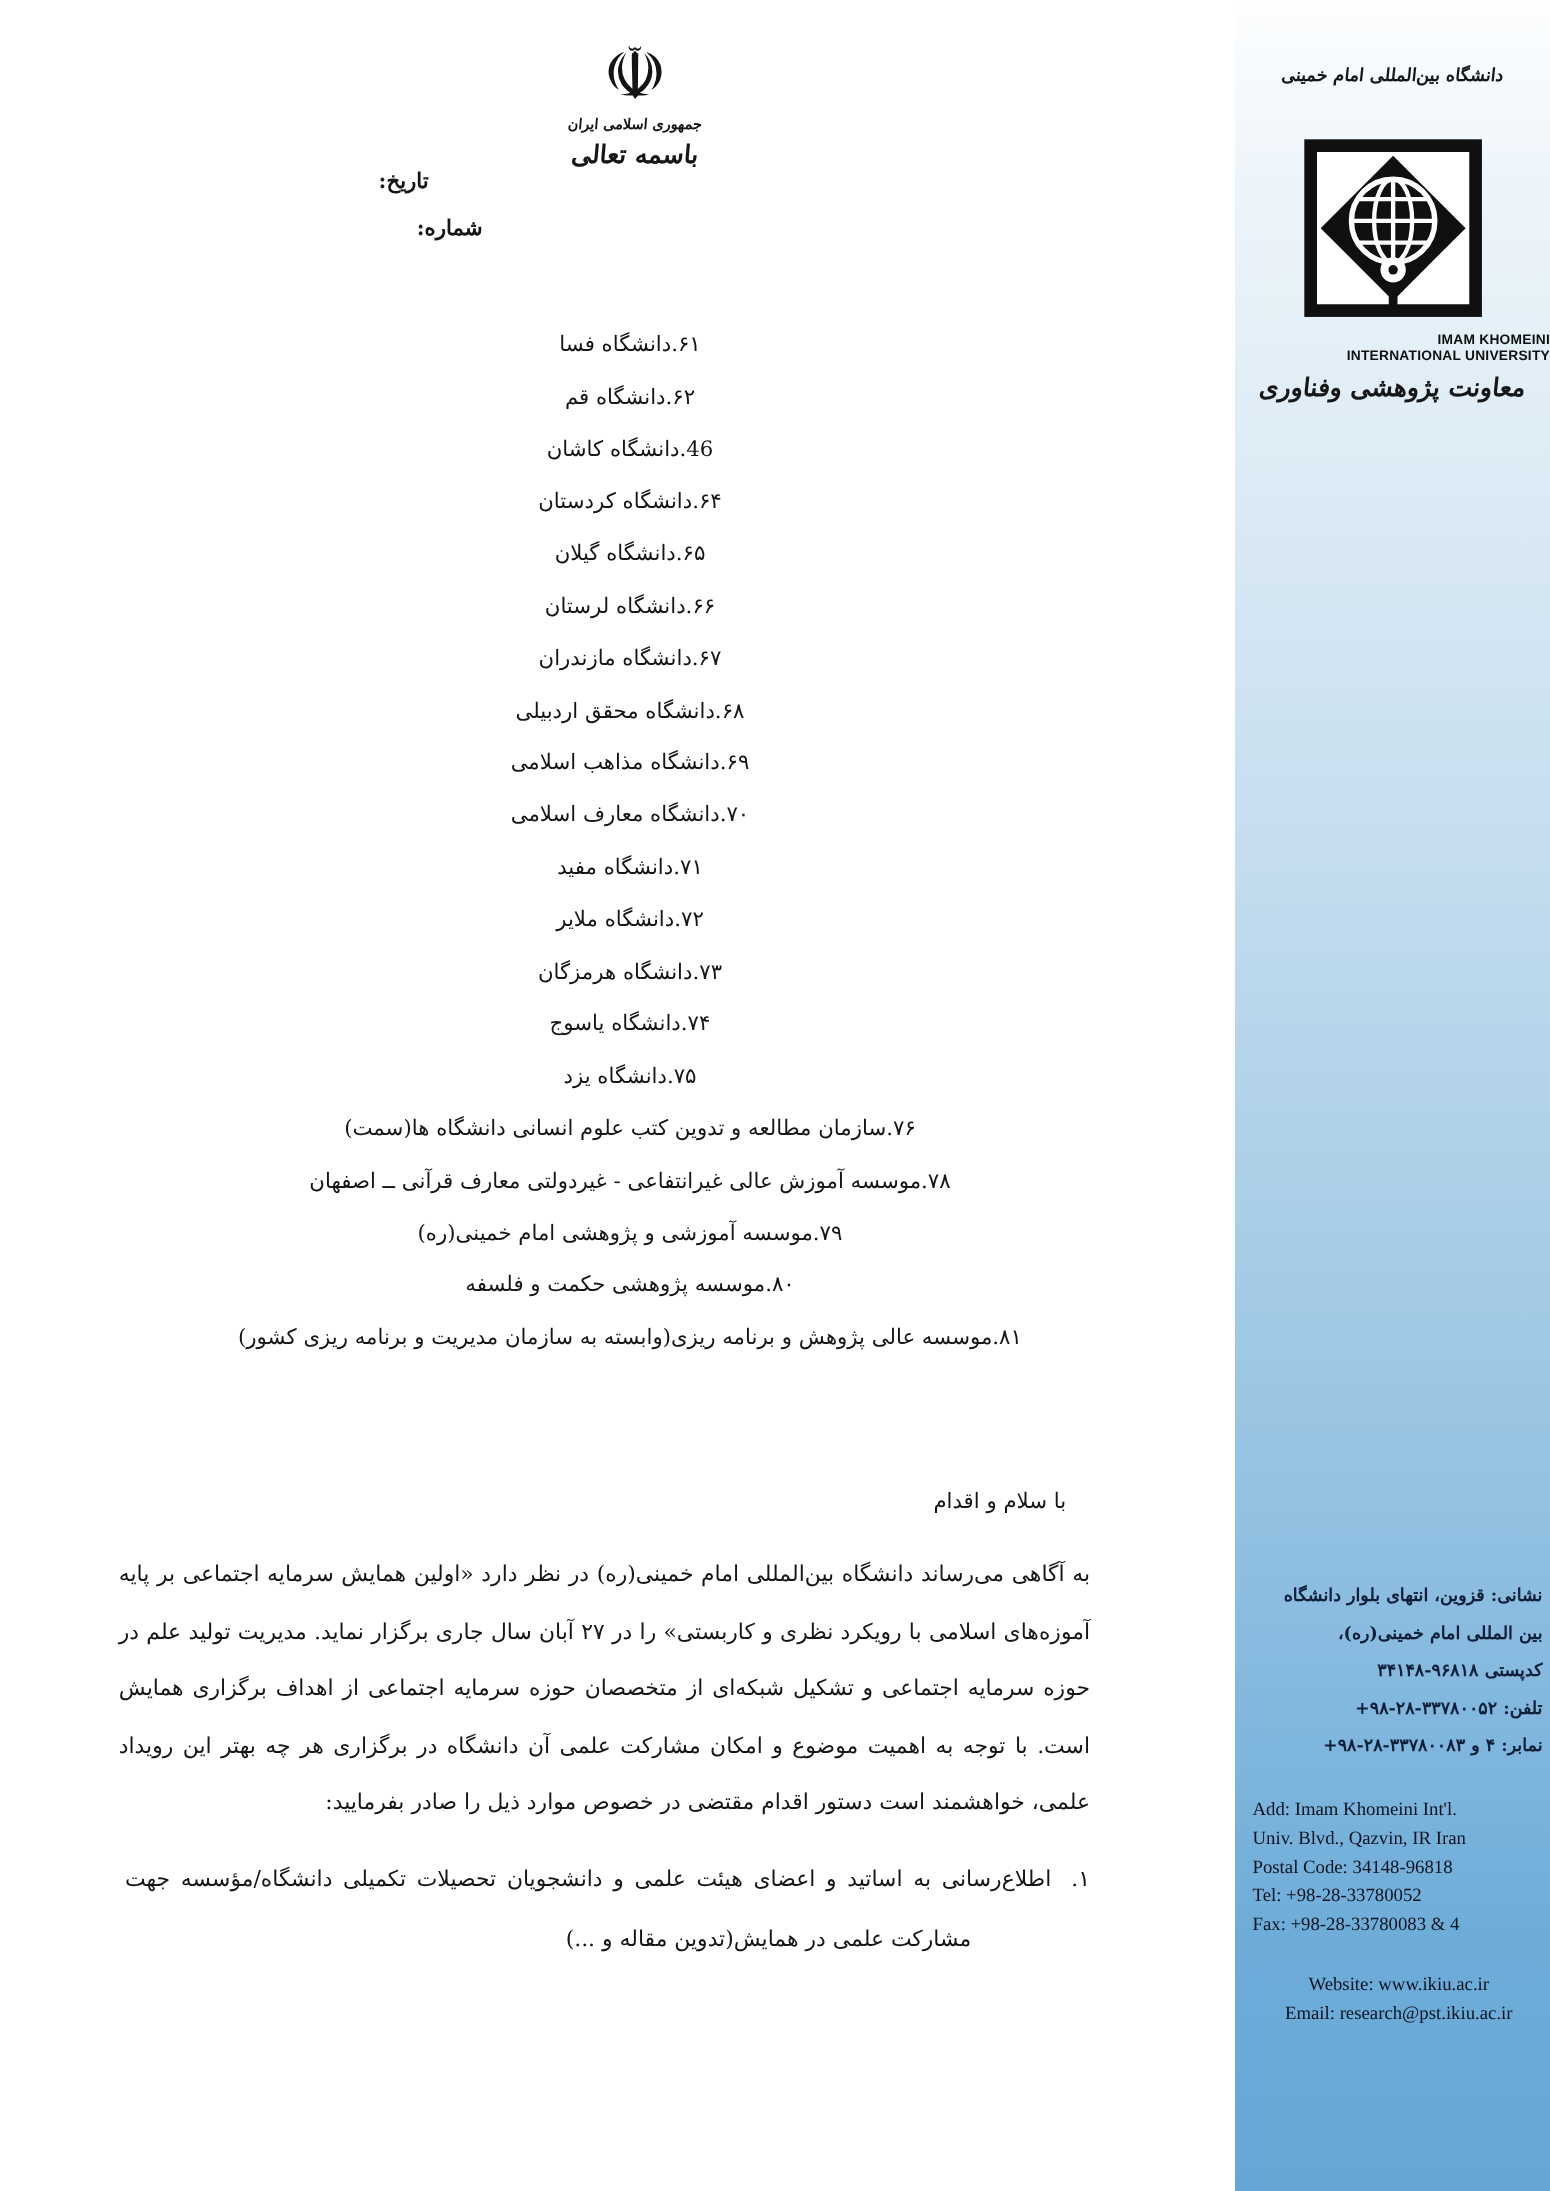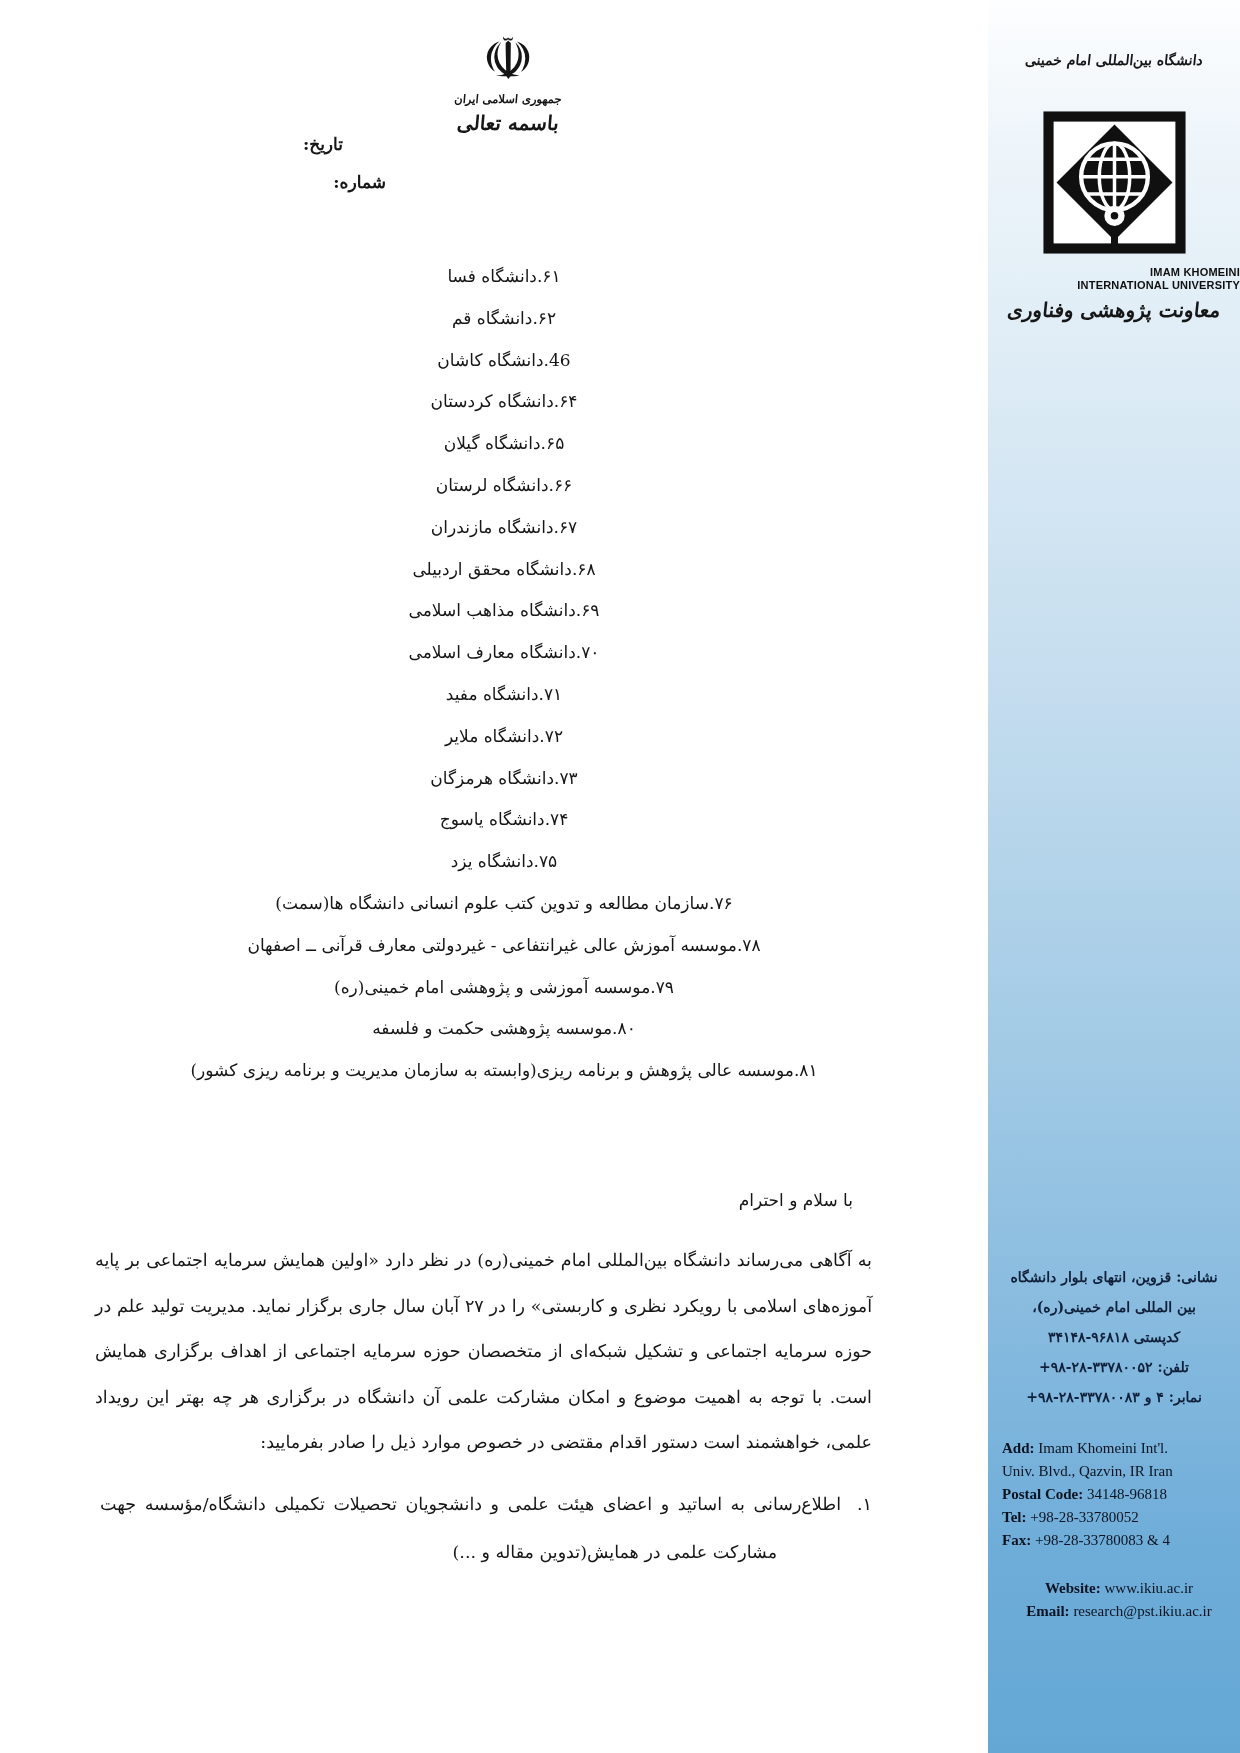--- a/index.html
+++ b/index.html
@@ -10,28 +10,28 @@
   .sidebar{position:absolute;top:0;left:988px;width:252px;height:1753px;
     background:linear-gradient(180deg,#fdfeff 0%,#eef5fa 8%,#dcebf5 22%,#c3dcee 40%,#a5cce6 58%,#88bbdf 75%,#6fadd9 88%,#64a7d5 100%);}
   .s-callig1{position:absolute;top:52px;left:0;right:0;text-align:center;
     font-size:14px;font-weight:bold;white-space:nowrap;direction:rtl;transform:skewX(-6deg);}
   .s-emblem{position:absolute;top:110px;left:0;right:0;text-align:center;}
   .s-en{position:absolute;top:266px;left:0;right:0;text-align:right;
     font-family:"Liberation Sans", sans-serif;font-size:11px;font-weight:bold;
     line-height:13px;letter-spacing:.2px;color:#101010;}
   .s-callig2{position:absolute;top:298px;left:0;right:0;text-align:center;
     font-size:20px;font-weight:bold;direction:rtl;white-space:nowrap;transform:skewX(-6deg);}
-  .s-fa{position:absolute;top:1262px;left:6px;right:6px;text-align:center;direction:rtl;
+  .s-fa{position:absolute;top:1262px;left:6px;right:6px;direction:rtl;
     font-size:14px;line-height:30px;color:#10203a;font-weight:600;}
   .s-fa b{font-weight:bold;}
   .s-enadr{position:absolute;top:1437px;left:14px;right:4px;text-align:left;
     font-family:"Liberation Serif", serif;font-size:15px;line-height:23px;color:#0c1320;}
   .s-web{position:absolute;top:1577px;left:14px;right:4px;text-align:center;
     font-family:"Liberation Serif", serif;font-size:15px;line-height:23px;color:#0c1320;}
-  .s-enadr b,.s-web b{font-weight:bold;}
+  .s-enadr b,.s-web b{font-weight:normal;}
   .ltr{direction:ltr;unicode-bidi:isolate;}
 
   
   .hdr-col{position:absolute;top:28px;left:398px;width:220px;text-align:center;}
   .hdr-emblem{font-family:"DejaVu Sans", sans-serif;font-size:58px;line-height:62px;color:#141414;}
   .hdr-republic{font-size:11.5px;font-weight:bold;direction:rtl;margin-top:2px;transform:skewX(-5deg);}
   .hdr-basmala{font-size:20px;font-weight:bold;direction:rtl;margin-top:5px;transform:skewX(-5deg);}
   .lbl-date{position:absolute;right:897px;top:134px;font-size:17px;font-weight:bold;direction:rtl;white-space:nowrap;}
   .lbl-no{position:absolute;right:854px;top:172px;font-size:17px;font-weight:bold;direction:rtl;white-space:nowrap;}
 
@@ -76,21 +76,21 @@
     <div class="uni-item">۷۳.دانشگاه هرمزگان</div>
     <div class="uni-item">۷۴.دانشگاه یاسوج</div>
     <div class="uni-item">۷۵.دانشگاه یزد</div>
     <div class="uni-item">۷۶.سازمان مطالعه و تدوین کتب علوم انسانی دانشگاه ها(سمت)</div>
     <div class="uni-item">۷۸.موسسه آموزش عالی غیرانتفاعی - غیردولتی  معارف قرآنی ــ اصفهان</div>
     <div class="uni-item">۷۹.موسسه آموزشی و پژوهشی امام خمینی(ره)</div>
     <div class="uni-item">۸۰.موسسه پژوهشی حکمت و فلسفه</div>
     <div class="uni-item">۸۱.موسسه عالی پژوهش و برنامه ریزی(وابسته به سازمان مدیریت و برنامه ریزی کشور)</div>
   </div>
 
-  <div class="greeting">با سلام و احترام</div>
+  <div class="greeting">با سلام و اقدام</div>
   <div class="body-par">به آگاهی می‌رساند دانشگاه بین‌المللی امام خمینی(ره) در نظر دارد «اولین همایش سرمایه اجتماعی بر پایه آموزه‌های اسلامی با رویکرد نظری و کاربستی» را در ۲۷ آبان سال جاری برگزار نماید. مدیریت تولید علم در حوزه سرمایه اجتماعی و تشکیل شبکه‌ای از متخصصان حوزه سرمایه اجتماعی از اهداف برگزاری همایش است. با توجه به اهمیت موضوع و امکان مشارکت علمی آن دانشگاه در برگزاری هر چه بهتر این رویداد علمی، خواهشمند است دستور اقدام مقتضی در خصوص موارد ذیل را صادر بفرمایید:</div>
   <div class="action-item"><span class="num">۱.</span><span>اطلاع‌رسانی به اساتید و اعضای هیئت علمی و دانشجویان تحصیلات تکمیلی دانشگاه/مؤسسه جهت مشارکت علمی در همایش(تدوین مقاله و ...)</span></div>
 
   <div class="sidebar">
     <div class="s-callig1">دانشگاه بین‌المللی امام خمینی</div>
 
     <div class="s-emblem">
       <svg width="145" height="145" viewBox="0 0 100 100" aria-hidden="true">
         <rect x="4.5" y="4.5" width="91" height="91" fill="#ffffff" stroke="#101010" stroke-width="7"></rect>
         <polygon points="50,10 90,50 50,90 10,50" fill="#101010"></polygon>

